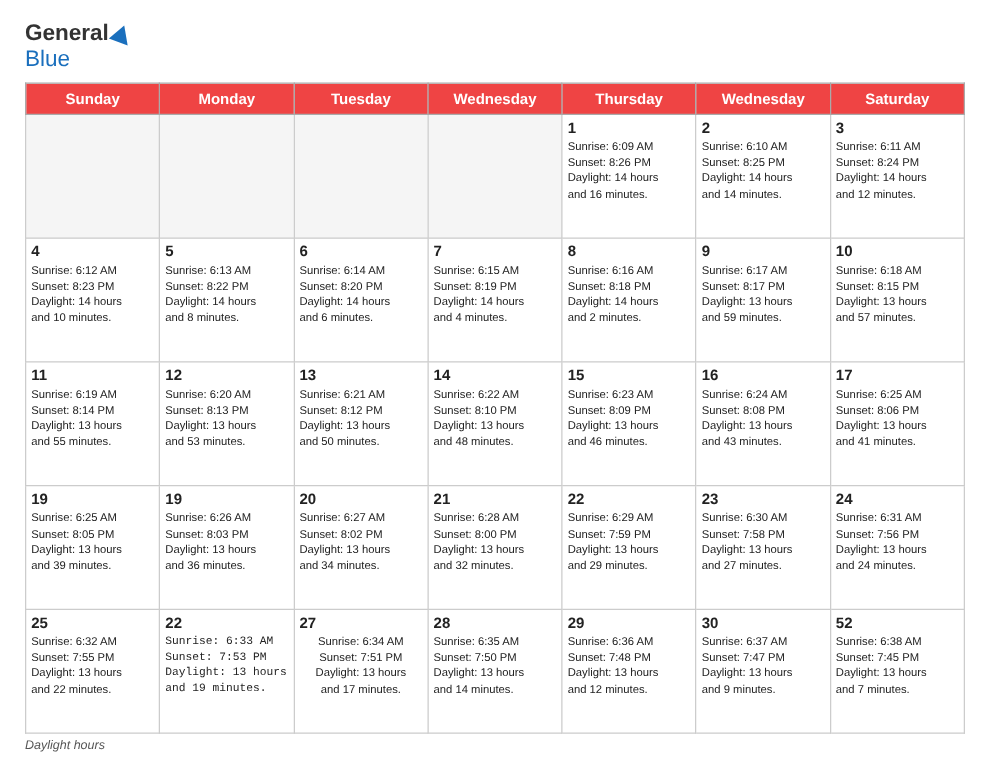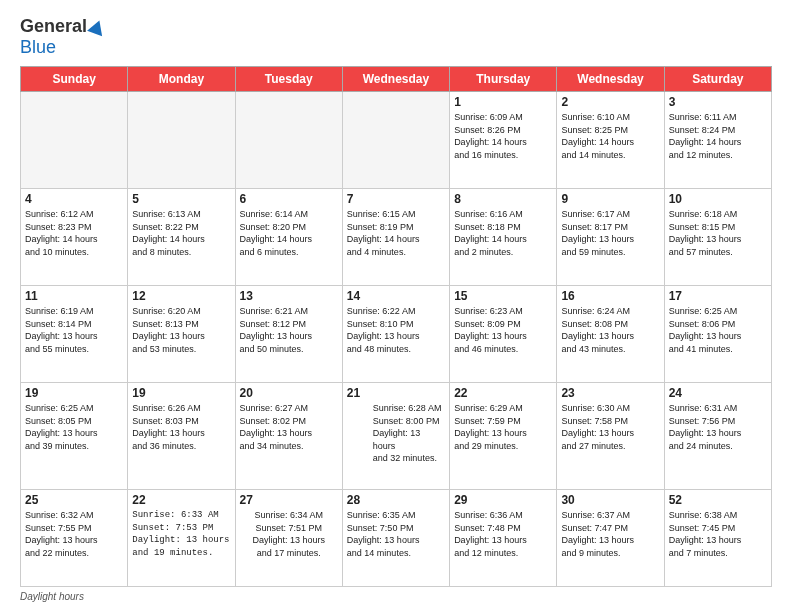--- a/index.html
+++ b/index.html
@@ -278,21 +278,21 @@
           </td>
           <td>
             <span class="day-num">20</span>
             <div class="day-info" style="white-space: pre-line;">Sunrise: 6:27 AM
 Sunset: 8:02 PM
 Daylight: 13 hours
 and 34 minutes.</div>
           </td>
           <td>
             <span class="day-num">21</span>
-            <div class="day-info" style="white-space: pre-line; margin-left: 26px;">Sunrise: 6:28 AM
+            <div class="day-info" style="white-space: pre-line;">Sunrise: 6:28 AM
 Sunset: 8:00 PM
 Daylight: 13 hours
 and 32 minutes.</div>
           </td>
           <td>
             <span class="day-num">22</span>
             <div class="day-info" style="white-space: pre-line;">Sunrise: 6:29 AM
 Sunset: 7:59 PM
 Daylight: 13 hours
 and 29 minutes.</div>

